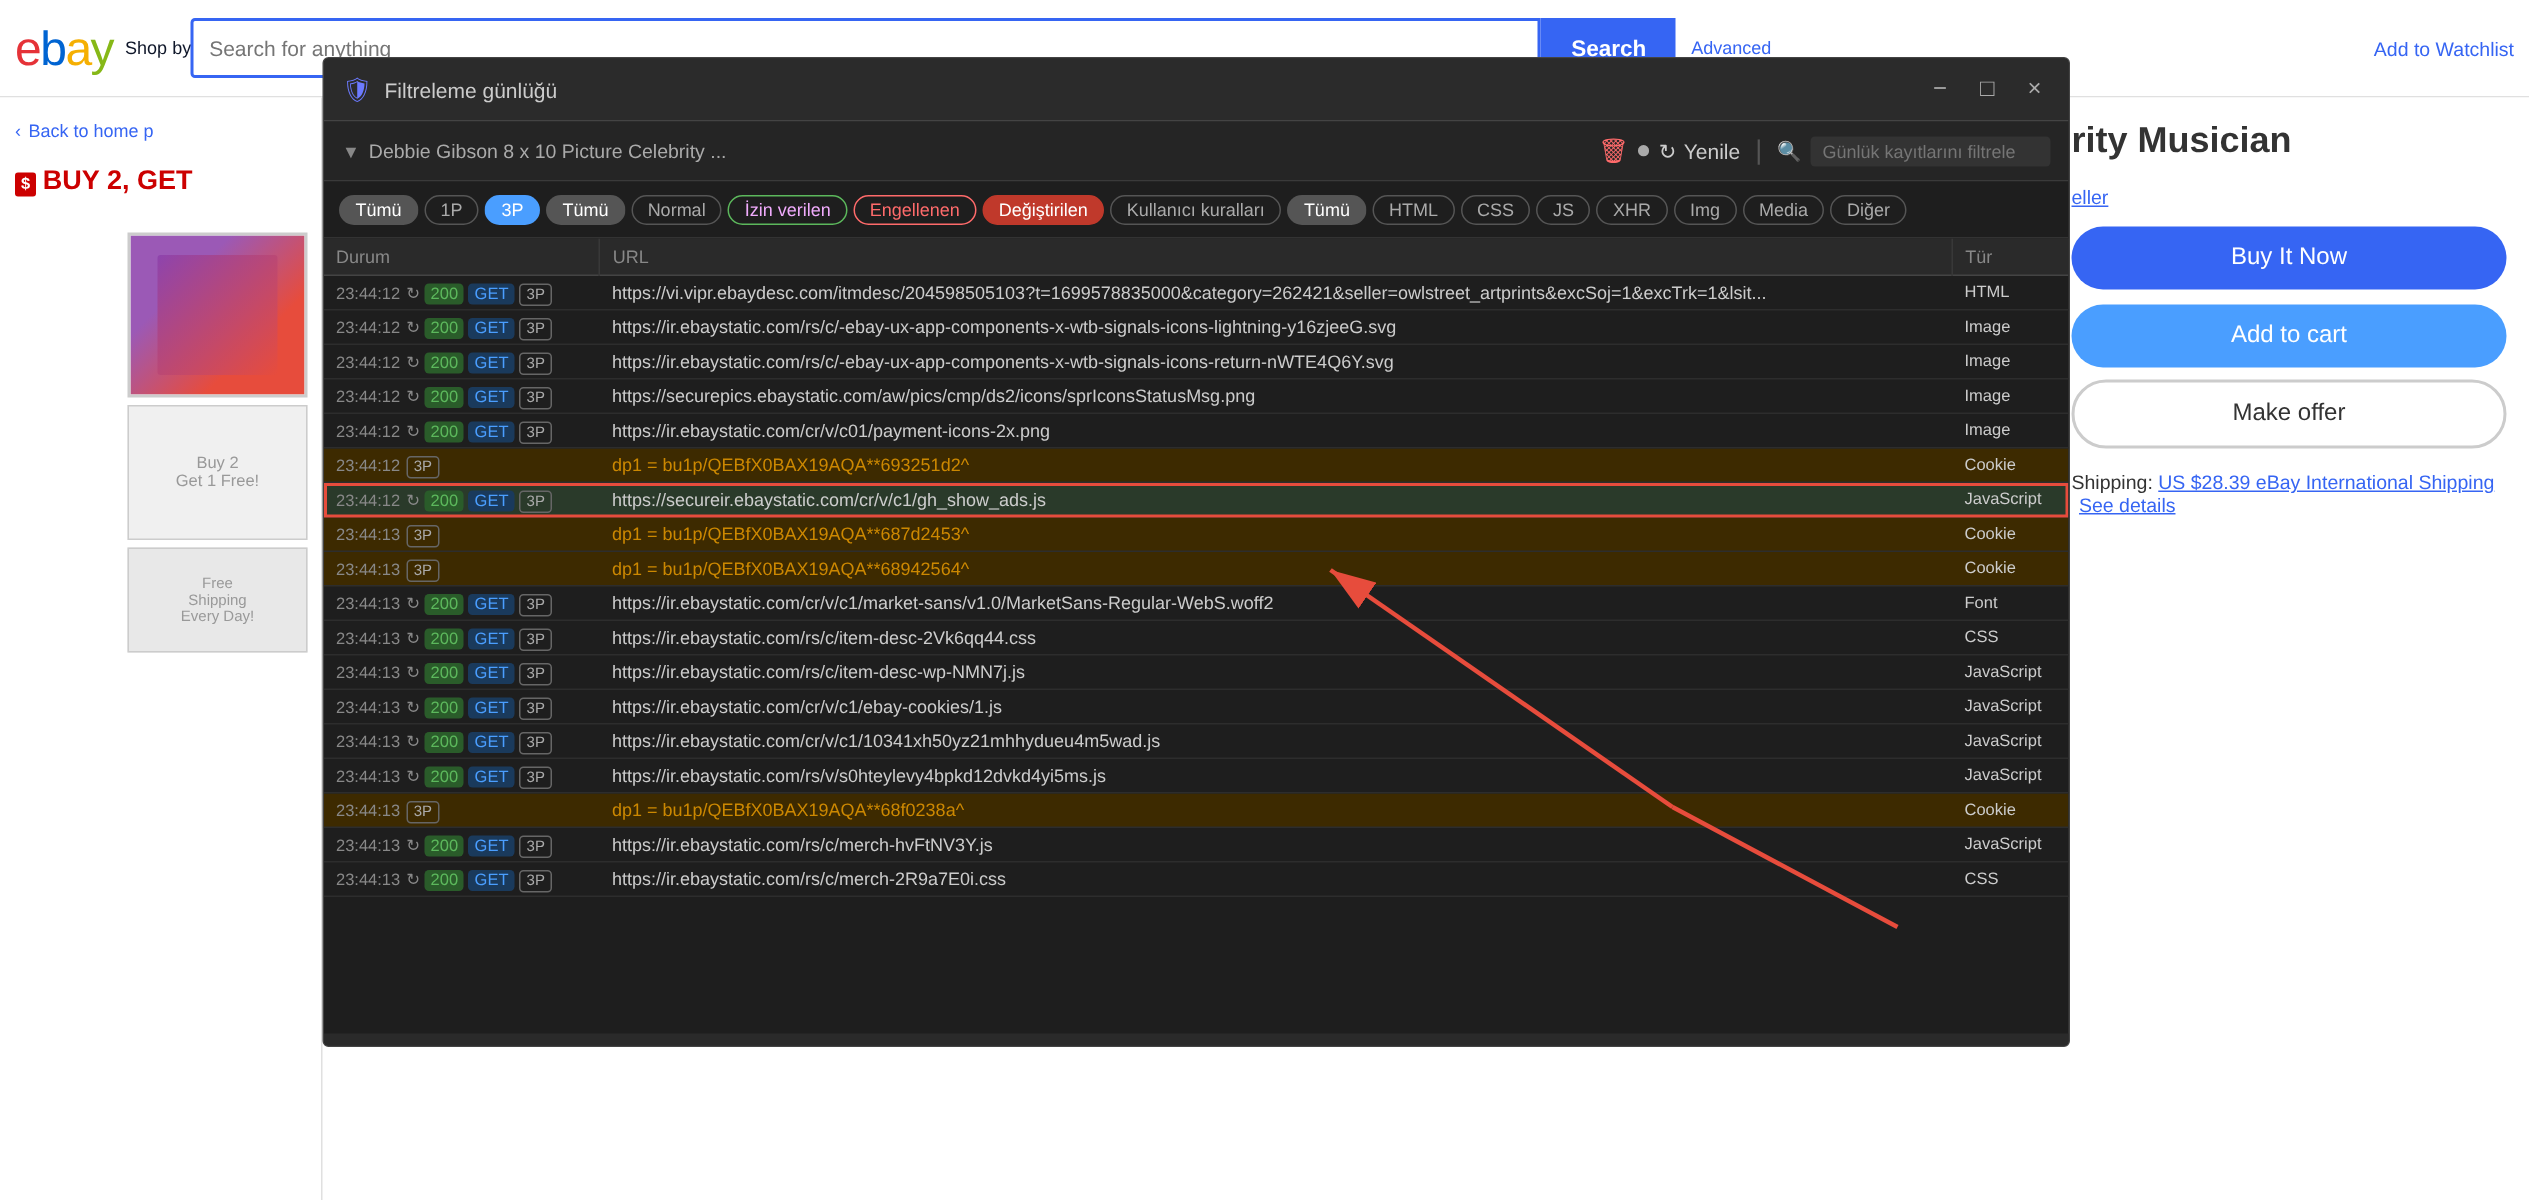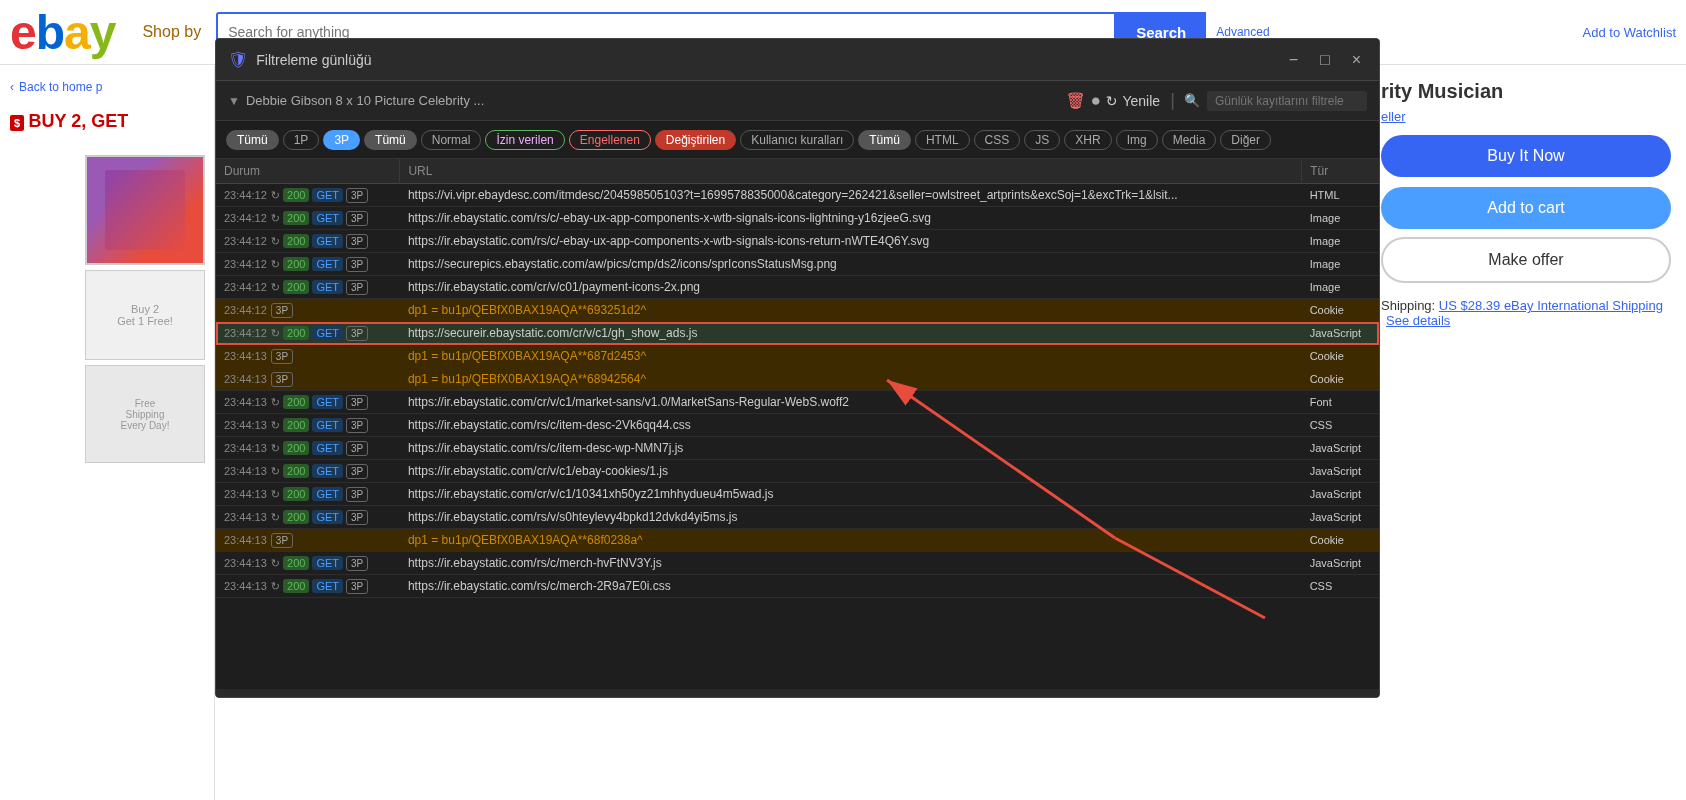--- a/index.html
+++ b/index.html
@@ -20,34 +20,33 @@
       top: 0; left: 0; right: 0;
       height: 65px;
       background: #fff;
       border-bottom: 1px solid #e0e0e0;
       display: flex;
       align-items: center;
       padding: 0 10px;
       z-index: 2;
     }
     .ebay-logo {
-      font-size: 48px;
-      font-weight: bold;
-      margin-right: 27px;
+      font-size: 32px;
+      font-weight: normal;
+      margin-right: 8px;
       letter-spacing: -1px;
     }
     .ebay-logo span:nth-child(1) { color: #e53238; }
     .ebay-logo span:nth-child(2) { color: #0064d2; }
     .ebay-logo span:nth-child(3) { color: #f5af02; }
     .ebay-logo span:nth-child(4) { color: #86b817; }
 
     .shop-by {
-      font-size: 16px;
-      color: #a16207;
-      margin-right: 15px;
+      font-size: 12px;
+      color: #0f172a;
     }
     .search-bar {
       flex: 1;
       max-width: 900px;
       height: 40px;
       border: 2px solid #3665f3;
       border-radius: 3px 0 0 3px;
       padding: 0 10px;
       font-size: 14px;
       outline: none;
@@ -133,39 +132,39 @@
       height: 90px;
       background: #f0f0f0;
       z-index: 2;
       border: 1px solid #ccc;
     }
     .product-img-thumb2 {
       position: absolute;
       top: 360px;
       left: 85px;
       width: 120px;
-      height: 98px;
+      height: 70px;
       background: #e8e8e8;
       z-index: 2;
       border: 1px solid #ccc;
     }
 
     
     .ebay-right {
       position: absolute;
       top: 65px;
       right: 0;
       width: 320px;
       height: 735px;
       background: #fff;
       z-index: 2;
       padding: 15px;
     }
     .product-title {
-      font-size: 20px;
+      font-size: 24px;
       font-weight: bold;
       color: #333;
     }
     .seller-link {
       color: #3665f3;
       font-size: 13px;
     }
     .add-watchlist {
       color: #3665f3;
       font-size: 13px;
@@ -461,21 +460,21 @@
   <input class="search-bar" type="text" placeholder="Search for anything" style="">
   <button class="search-btn">Search</button>
   <a class="advanced-link" href="#">Advanced</a>
   <div class="header-right">
     <a class="add-watchlist" href="#">Add to Watchlist</a>
   </div>
 </div>
 
 <div class="ebay-right">
   <div class="product-title">rity Musician</div>
-  <div style="margin-top:4px;">
+  <div style="margin-top:15px;">
     <a class="seller-link" href="#">eller</a>
   </div>
   <button class="blue-btn">Buy It Now</button>
   <button class="blue-btn" style="background:#4a9eff;">Add to cart</button>
   <button class="white-btn">Make offer</button>
   <div class="shipping-info">
     <span>Shipping:</span>
     <a class="shipping-link" href="#">US $28.39 eBay International Shipping</a>
     <a class="shipping-link" href="#" style="margin-left:5px;">See details</a>
   </div>

